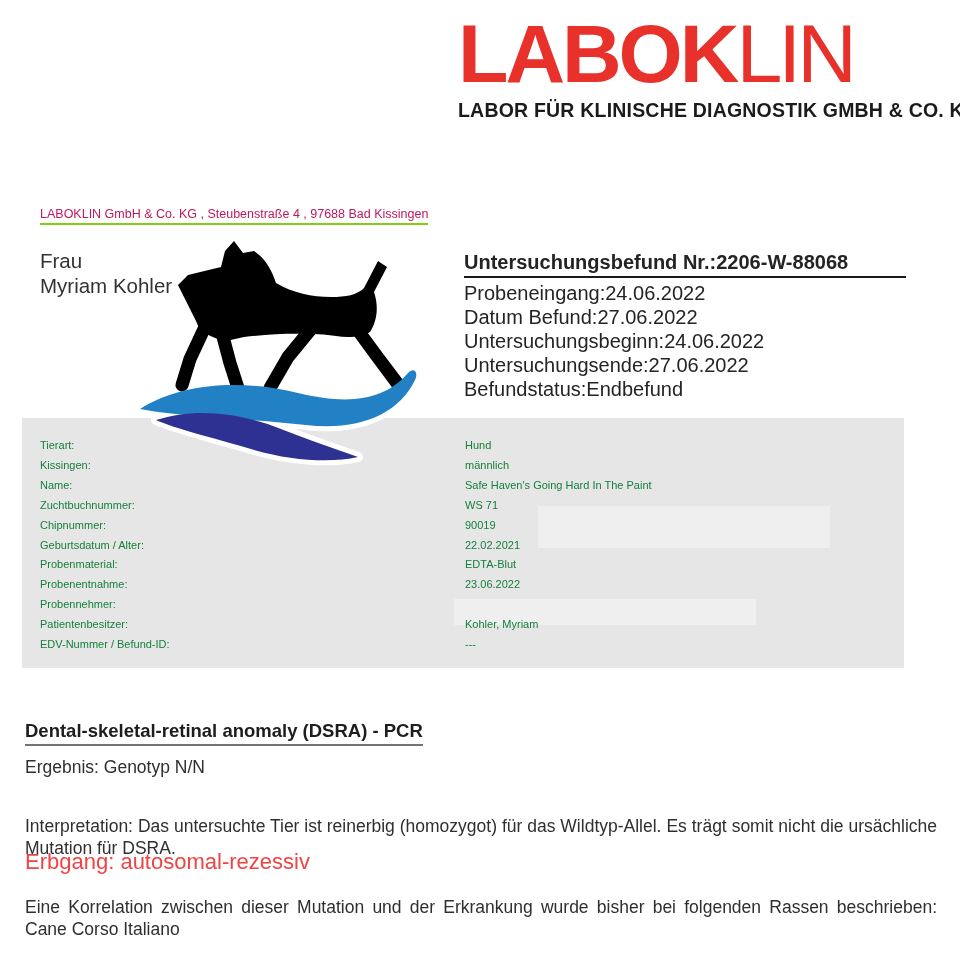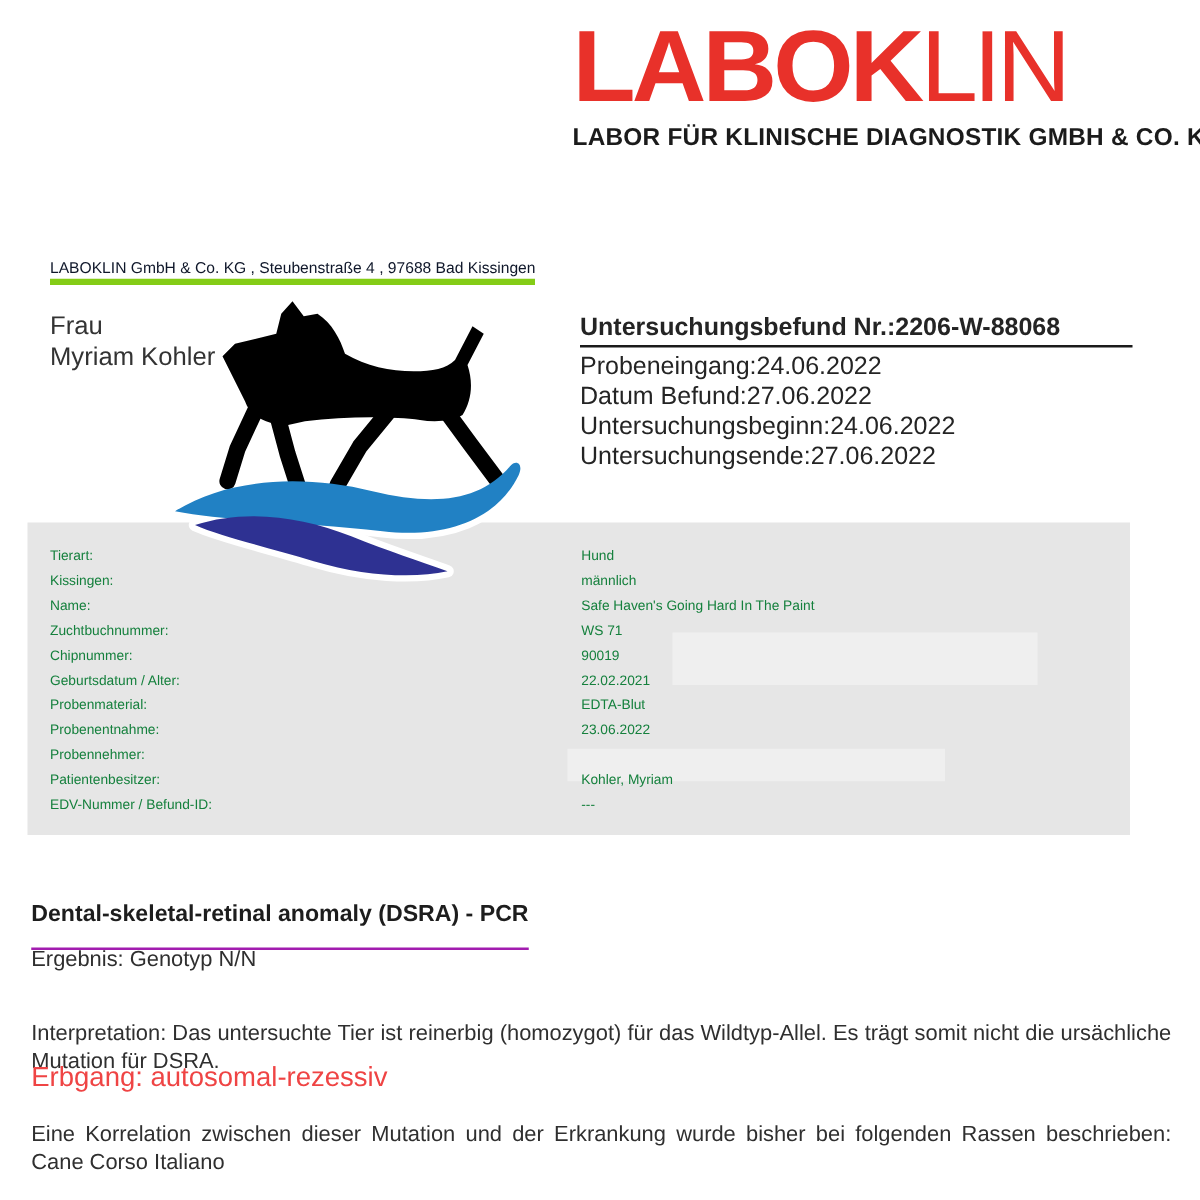--- a/index.html
+++ b/index.html
@@ -14,22 +14,22 @@
     font-weight:700;font-size:81px;line-height:1;letter-spacing:-3px;
     color:#e8312a;white-space:nowrap;transform:scaleX(1.02);transform-origin:left top;
   }
   .brand-main .light{font-weight:400;letter-spacing:-4px;}
   .brand-sub{
     margin-top:4px;font-weight:700;font-size:19.5px;letter-spacing:.2px;
     color:#1b1b1b;white-space:nowrap;
   }
   
   .sender{
-    position:absolute;left:40px;top:207px;font-size:12.5px;color:#0f172a;
-    border-bottom:5px solid #84cc16;padding-bottom:2px;white-space:nowrap;
+    position:absolute;left:40px;top:207px;font-size:12.5px;color:#be185d;
+    border-bottom:2px solid #84cc16;padding-bottom:2px;white-space:nowrap;
   }
   
   .recipient{position:absolute;left:40px;top:248px;font-size:20.5px;line-height:25px;color:#333;}
   
   .report{position:absolute;left:464px;top:250px;width:442px;font-size:20px;color:#242424;}
   .report .row{display:flex;justify-content:flex-start;line-height:24px;}
   .report .row.hdr{
     font-weight:700;border-bottom:2.5px solid #1a1a1a;padding-bottom:2px;margin-bottom:3px;
   }
   
@@ -42,21 +42,21 @@
   .p-row .lbl{width:425px;flex:0 0 425px;}
   .p-row .val{flex:1;}
   .redact{position:absolute;background:#efefef;}
   .redact.r1{left:516px;top:88px;width:292px;height:42px;}
   .redact.r2{left:432px;top:181px;width:302px;height:26px;}
   
   .dog-logo{position:absolute;left:126px;top:236px;width:322px;height:242px;z-index:2;}
   
   .sect-title{
     position:absolute;left:25px;top:720px;font-size:18.5px;font-weight:700;color:#1d1d1d;
-    border-bottom:2px solid #a21caf;padding-bottom:16px;white-space:nowrap;
+    border-bottom:2px solid #737373;padding-bottom:2px;white-space:nowrap;
   }
   .result-line{position:absolute;left:25px;top:757px;font-size:17.5px;color:#2f2f2f;}
   .para{
     position:absolute;left:25px;width:912px;font-size:17.5px;line-height:21.5px;
     color:#2f2f2f;text-align:justify;
   }
   .para.interp{top:792px;margin-top:24px;}
   .erbgang{position:absolute;left:25px;top:849px;font-size:22px;color:#ef4444;}
   .para.correl{top:885px;margin-top:12px;}
 </style>
@@ -88,20 +88,24 @@
     <span>Datum Befund:</span>
     <span>27.06.2022</span>
   </div>
   <div class="row">
     <span>Untersuchungsbeginn:</span>
     <span>24.06.2022</span>
   </div>
   <div class="row">
     <span>Untersuchungsende:</span>
     <span>27.06.2022</span>
+  </div>
+  <div class="row">
+    <span>Befundstatus:</span>
+    <span>Endbefund</span>
   </div>
 </div>
 
 <div class="patient-box">
   <div class="redact r1"></div>
   <div class="redact r2"></div>
   <div class="patient-rows">
     <div class="p-row">
       <span class="lbl">Tierart:</span>
       <span class="val">Hund</span>

